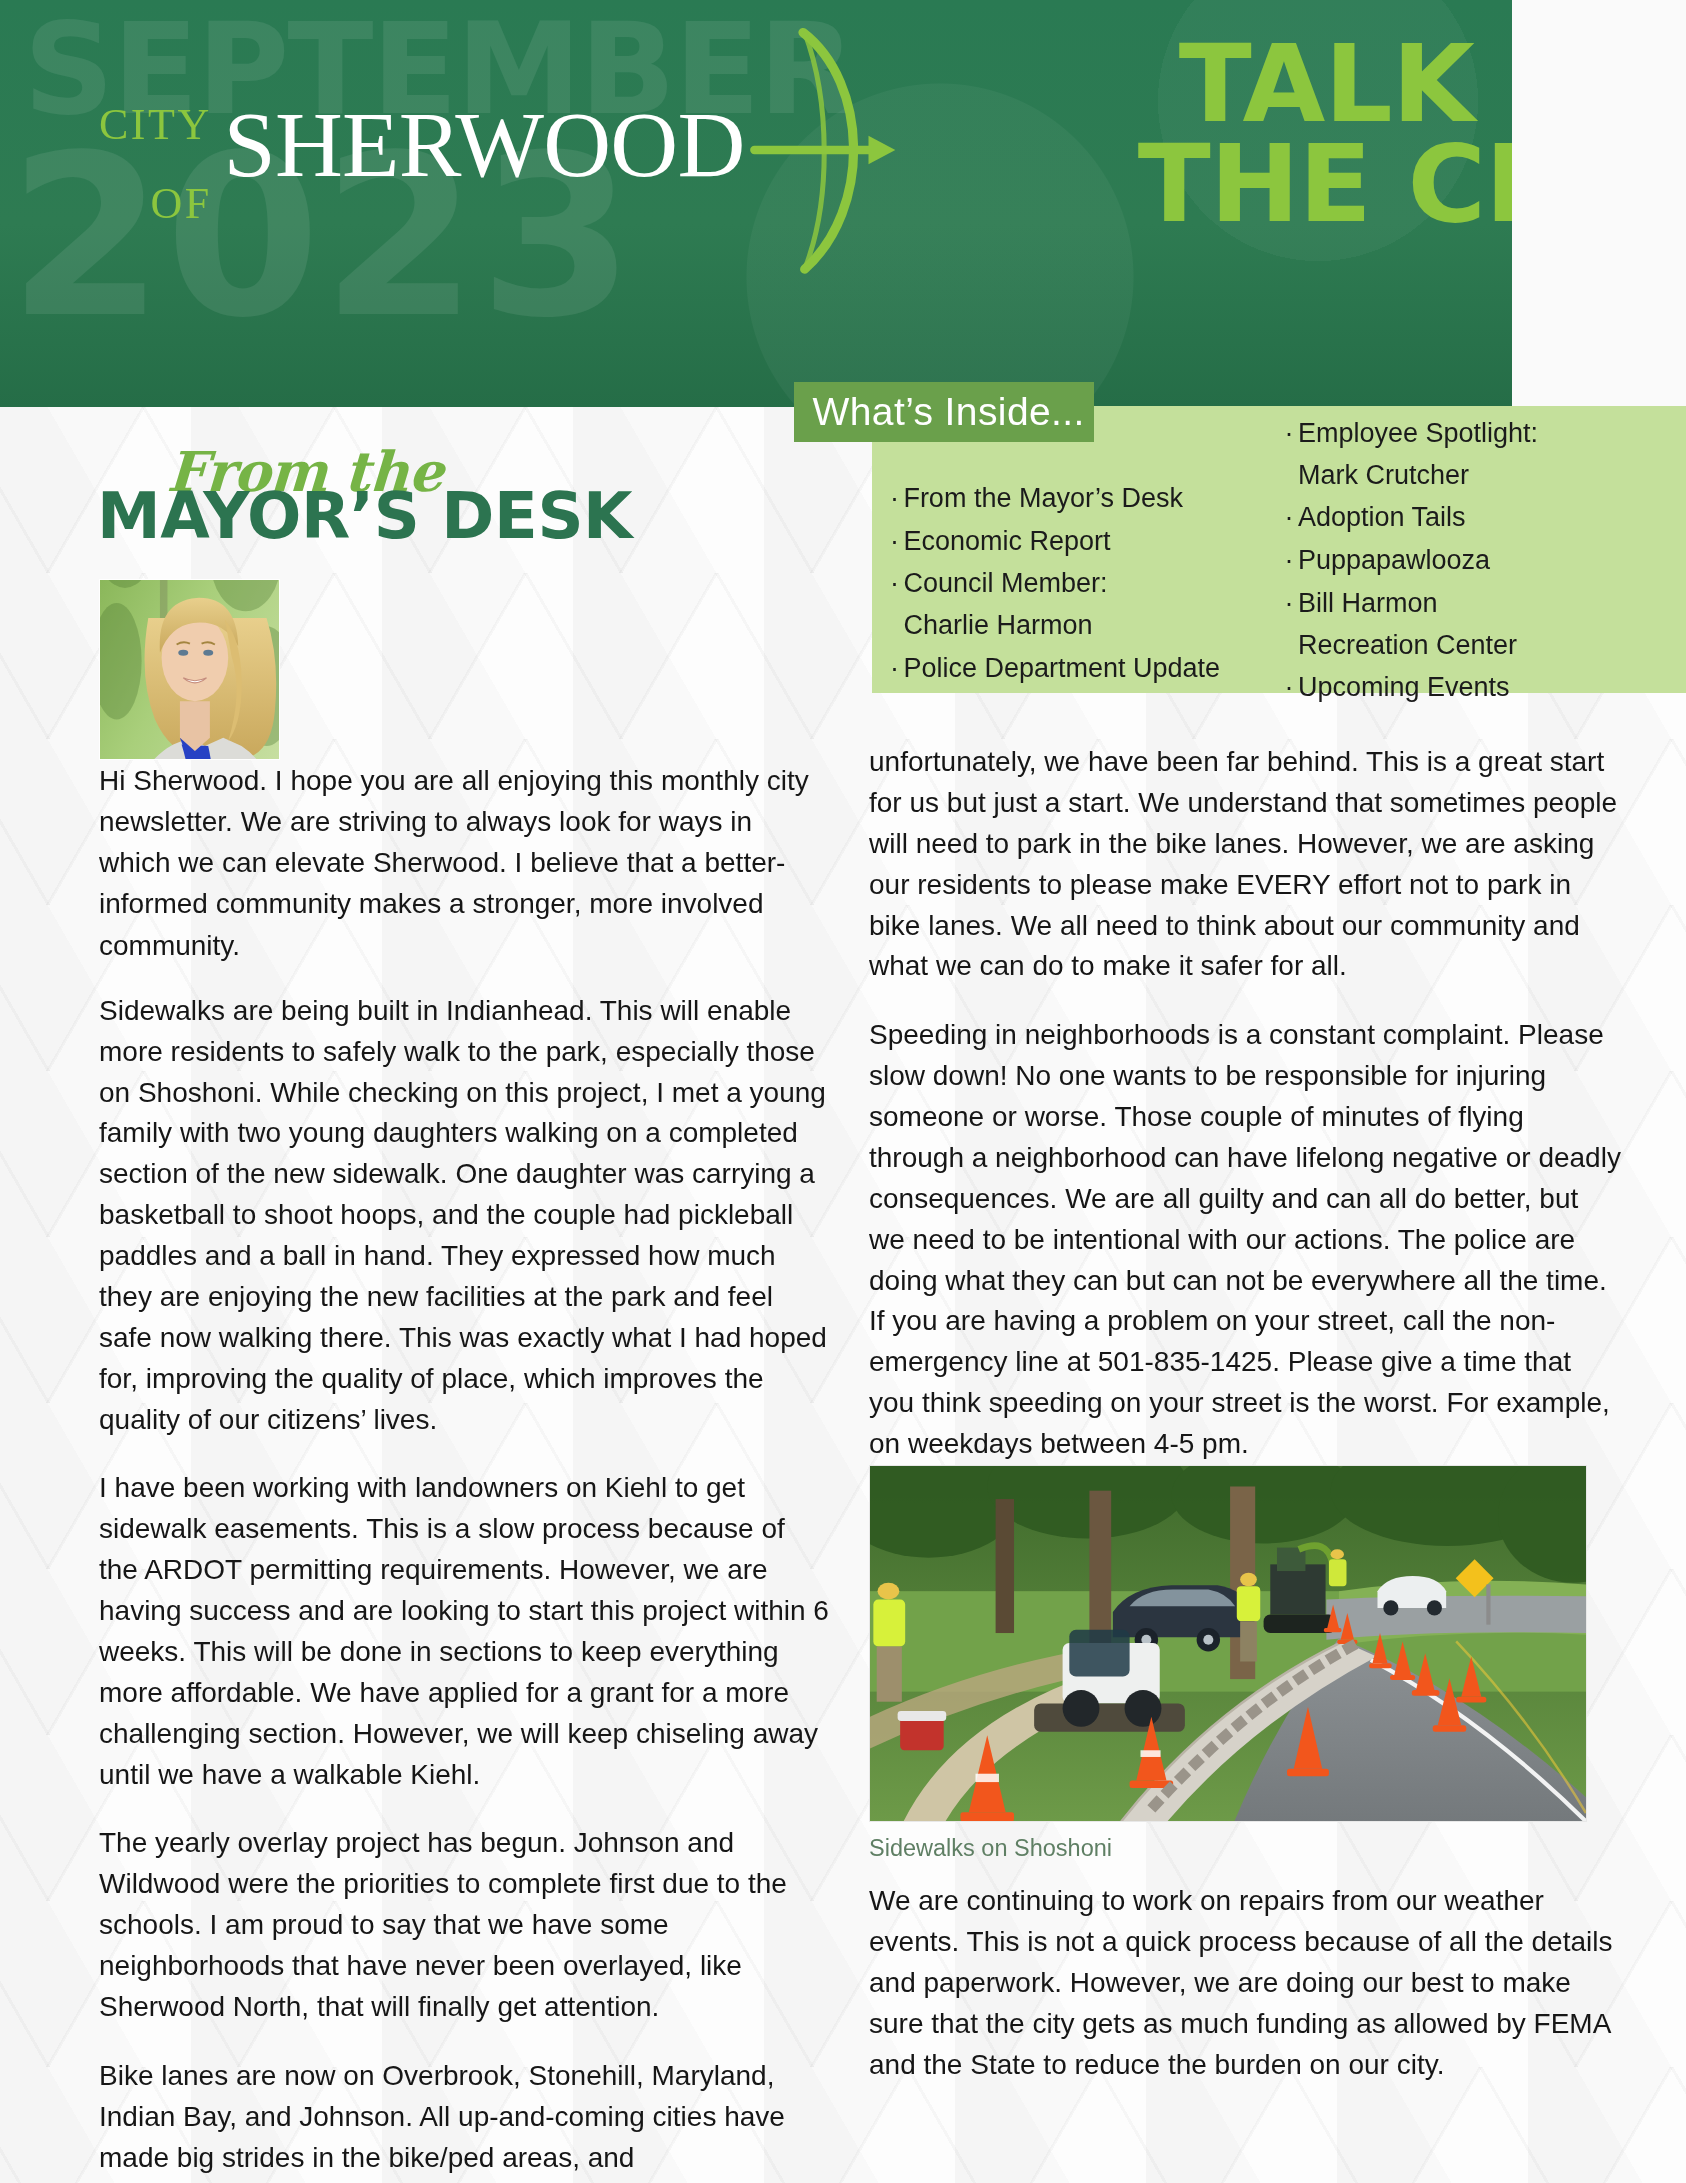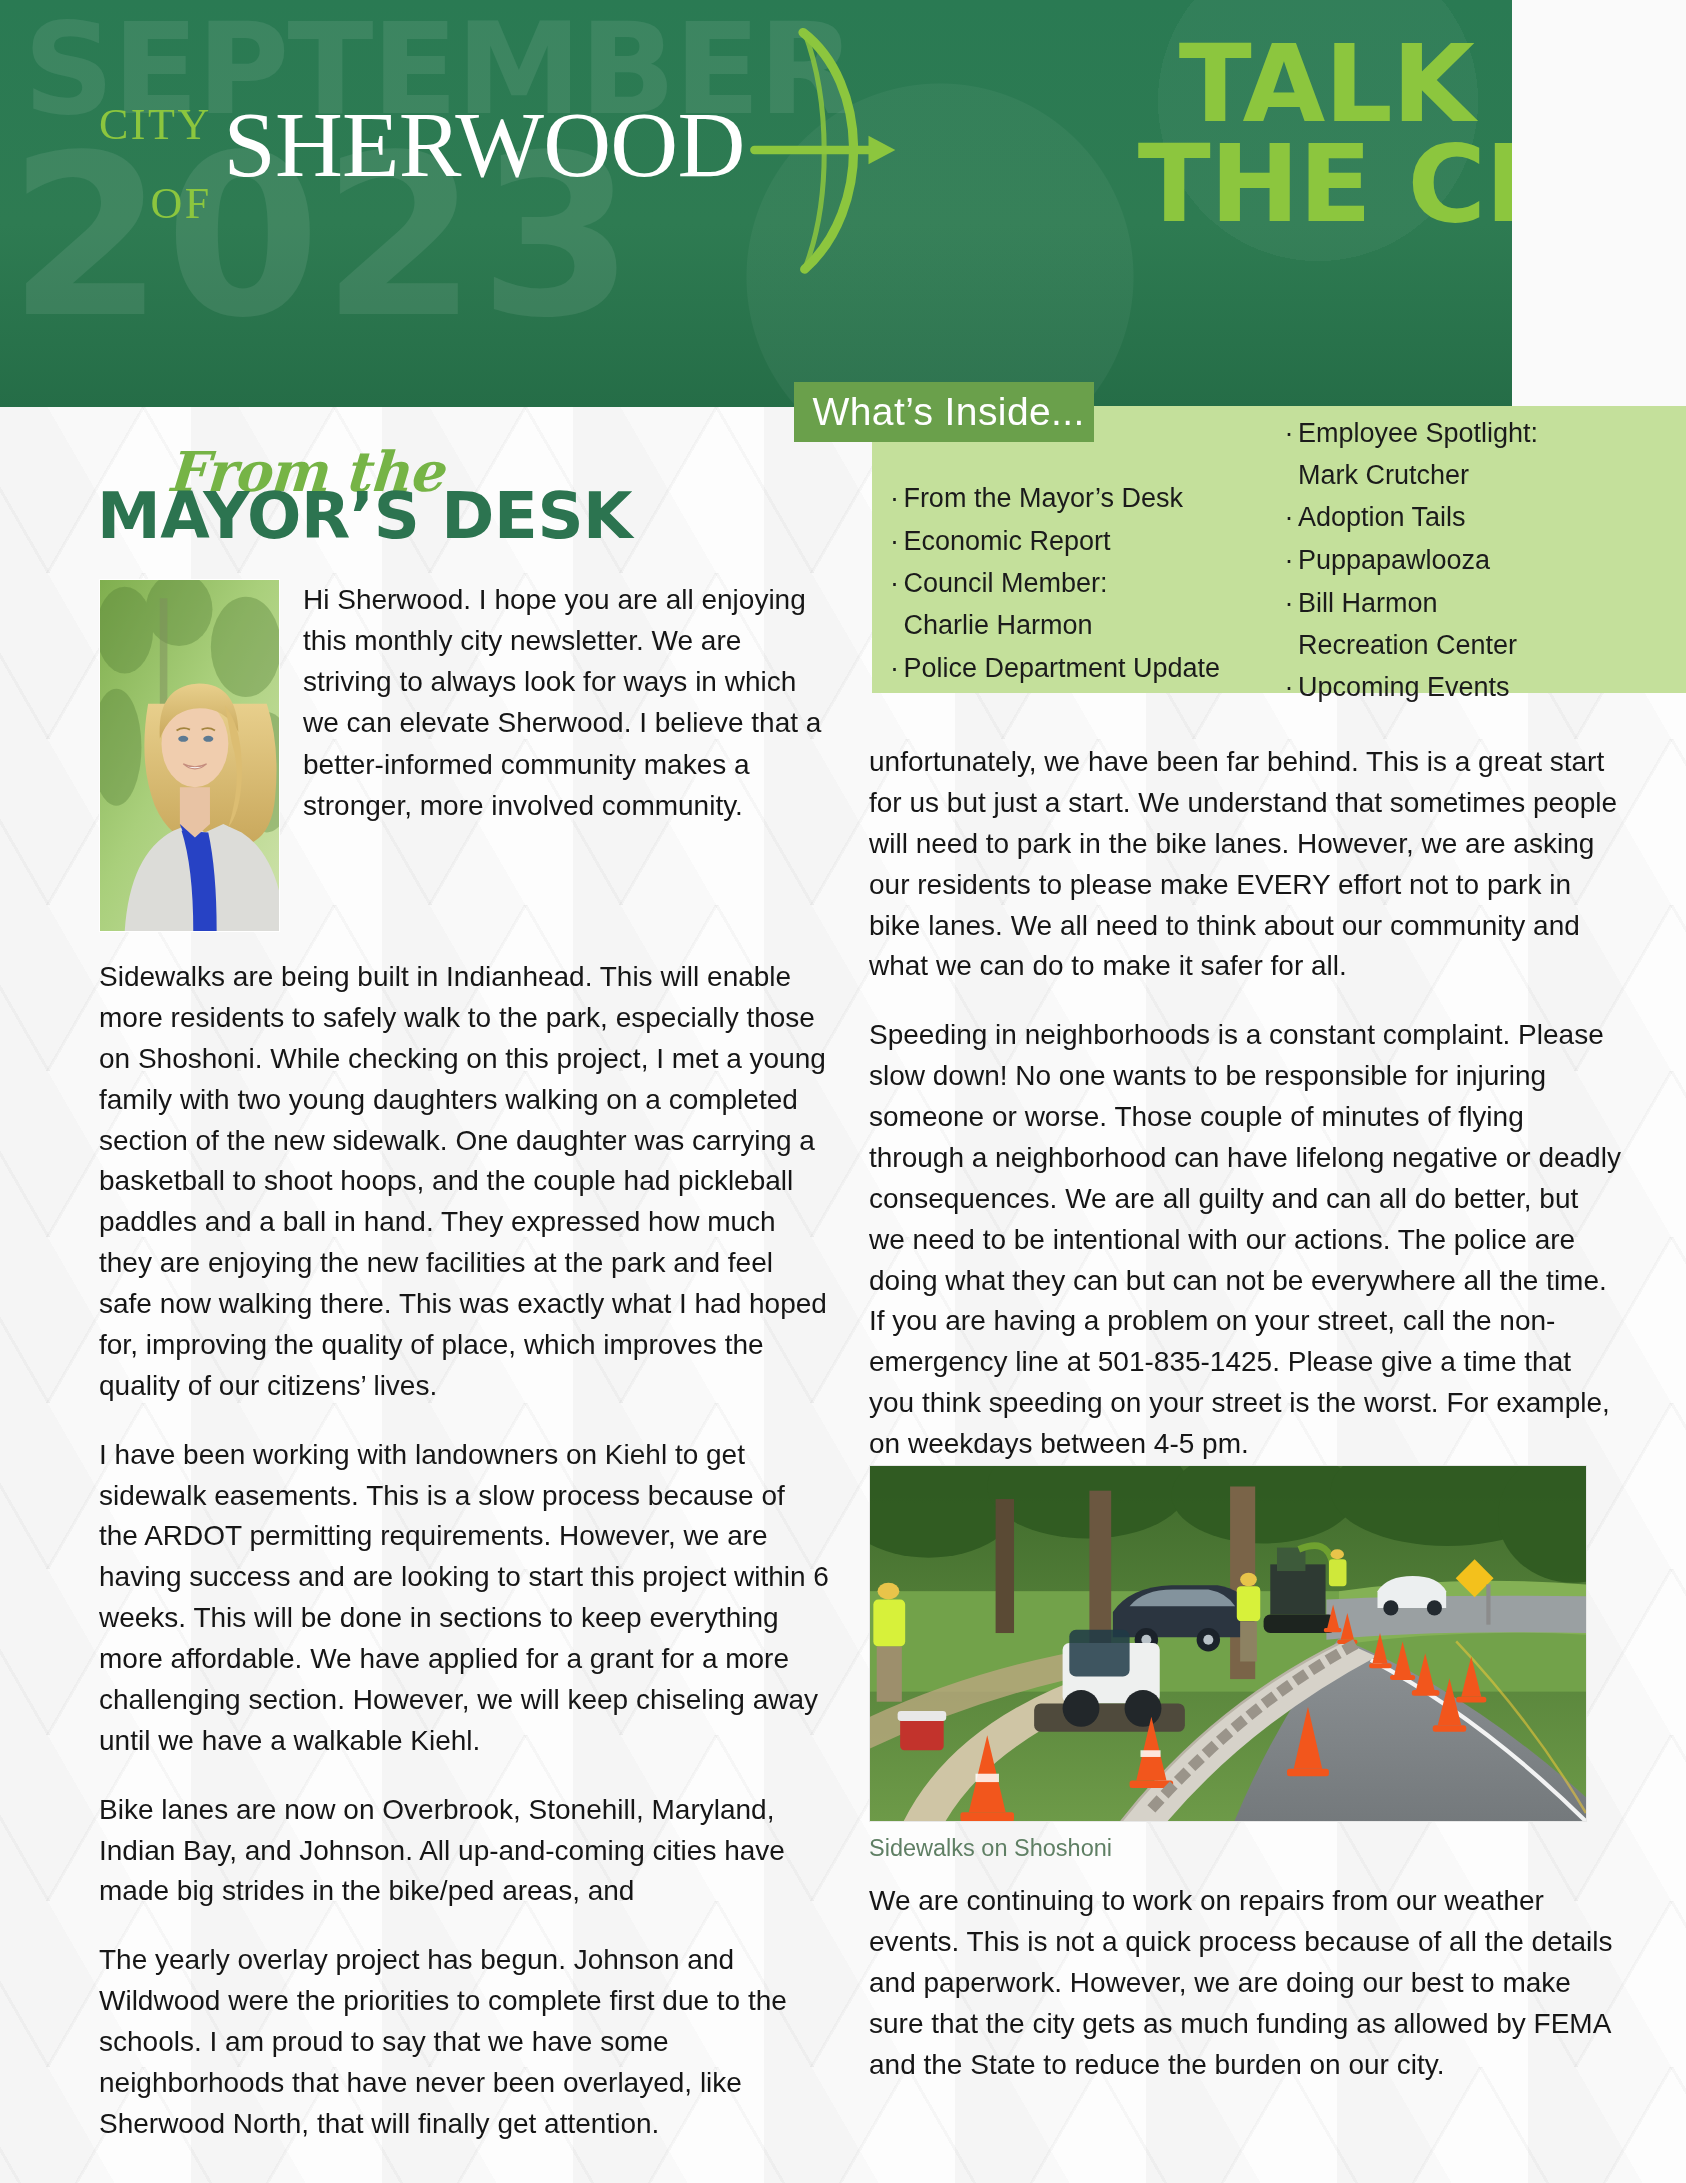--- a/index.html
+++ b/index.html
@@ -141,21 +141,21 @@
     position:absolute;left:869px;top:742px;width:752px;
   }
   .body-p{
     color:#161616;
     font-size:28px;
     line-height:1.46;
     margin:0 0 28px 0;
     text-align:left;
   }
   .intro-wrap{
-    display:flex;align-items:flex-start;margin-bottom:25px;
+    display:flex;align-items:flex-start;margin-bottom:25px;flex-direction:column;
   }
   .mayor-photo{
     width:181px;height:353px;flex:0 0 181px;
     margin-right:23px;
     border:1.7px solid #ffffff;
     box-sizing:border-box;
     overflow:hidden;
     position:relative;
     background:#4e7a3a;
   }
@@ -308,22 +308,22 @@
           <path d="M122 179 q8 -4 16 1" stroke="#a3853f" stroke-width="2.2" fill="none"></path>
 
           <path d="M100 220 q14 12 28 0 q-14 7 -28 0 z" fill="#ffffff" stroke="#c58d7d" stroke-width="1.4"></path>
         </svg>
       </div>
       <div class="intro-text">Hi Sherwood.  I hope you are all enjoying this monthly city newsletter.  We are striving to always look for ways in which we can elevate Sherwood.  I believe that a better-informed community makes a stronger, more involved community.</div>
     </div>
 
     <p class="body-p">Sidewalks are being built in Indianhead.  This will enable more residents to safely walk to the park, especially those on Shoshoni.  While checking on this project, I met a young family with two young daughters walking on a completed section of the new sidewalk.  One daughter was carrying a basketball to shoot hoops, and the couple had pickleball paddles and a ball in hand.  They expressed how much they are enjoying the new facilities at the park and feel safe now walking there.  This was exactly what I had hoped for, improving the quality of place, which improves the quality of our citizens’ lives.</p>
     <p class="body-p">I have been working with landowners on Kiehl to get sidewalk easements.  This is a slow process because of the ARDOT permitting requirements.  However, we are having success and are looking to start this project within 6 weeks.  This will be done in sections to keep everything more affordable.   We have applied for a grant for a more challenging section. However, we will keep chiseling away until we have a walkable Kiehl.</p>
+    <p class="body-p">The yearly overlay project has begun.  Johnson and Wildwood were the priorities to complete first due to the schools.  I am proud to say that we have some neighborhoods that have never been overlayed, like Sherwood North, that will finally get attention.</p>
     <p class="body-p">Bike lanes are now on Overbrook, Stonehill, Maryland, Indian Bay, and Johnson.  All up-and-coming cities have made big strides in the bike/ped areas, and</p>
-    <p class="body-p">The yearly overlay project has begun.  Johnson and Wildwood were the priorities to complete first due to the schools.  I am proud to say that we have some neighborhoods that have never been overlayed, like Sherwood North, that will finally get attention.</p>
   </div>
 
   <div class="col-right">
     <p class="body-p">unfortunately, we have been far behind.  This is a great start for us but just a start.  We understand that sometimes people will need to park in the bike lanes.  However, we are asking our residents to please make EVERY effort not to park in bike lanes.  We all need to think about our community and what we can do to make it safer for all.</p>
     <p class="body-p">Speeding in neighborhoods is a constant complaint.  Please slow down!  No one wants to be responsible for injuring someone or worse.  Those couple of minutes of flying through a neighborhood can have lifelong negative or deadly consequences.  We are all guilty and can all do better, but we need to be intentional with our actions.  The police are doing what they can but can not be everywhere all the time.  If you are having a problem on your street, call the non-emergency line at 501-835-1425.  Please give a time that you think speeding on your street is the worst.  For example, on weekdays between 4-5 pm.</p>
   </div>
 
   <div class="sidewalk-photo">
     <svg viewBox="0 0 855 425" preserveAspectRatio="xMidYMid slice">
       <defs>

